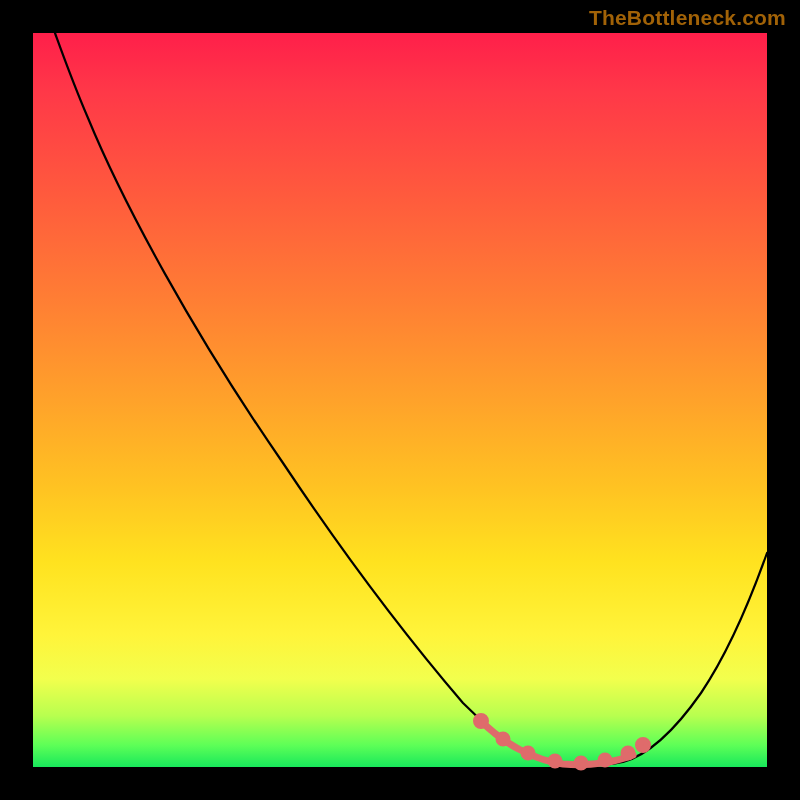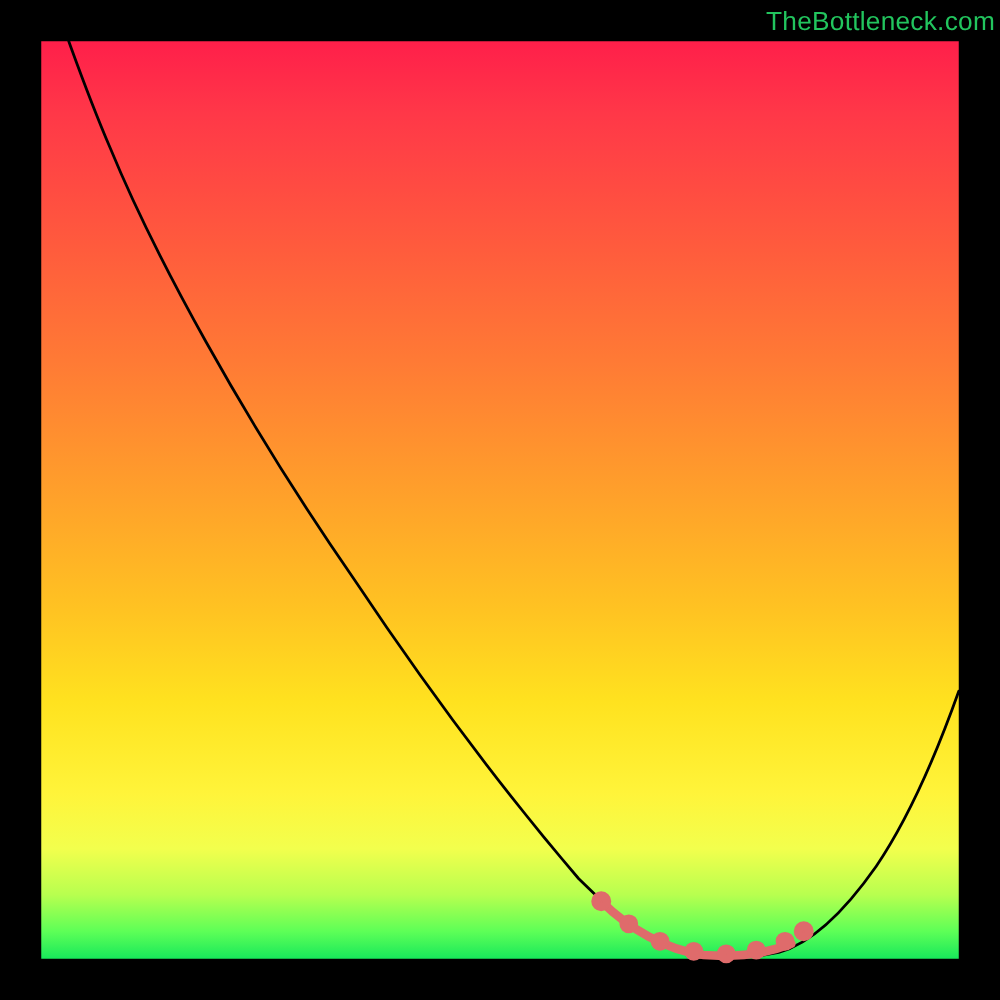--- a/index.html
+++ b/index.html
@@ -13,24 +13,24 @@
   }
   .frame {
     position: relative;
     width: 800px;
     height: 800px;
     background: #000;
   }
   .watermark {
     position: absolute;
     top: 6px;
-    right: 4px;
-    color: #22c55e;
+    right: 14px;
+    color: #a16207;
     font-size: 21px;
-    font-weight: 400;
+    font-weight: 700;
     letter-spacing: 0.2px;
     z-index: 5;
   }
   .plot-area {
     position: absolute;
     left: 33px;
     top: 33px;
     width: 734px;
     height: 734px;
     

